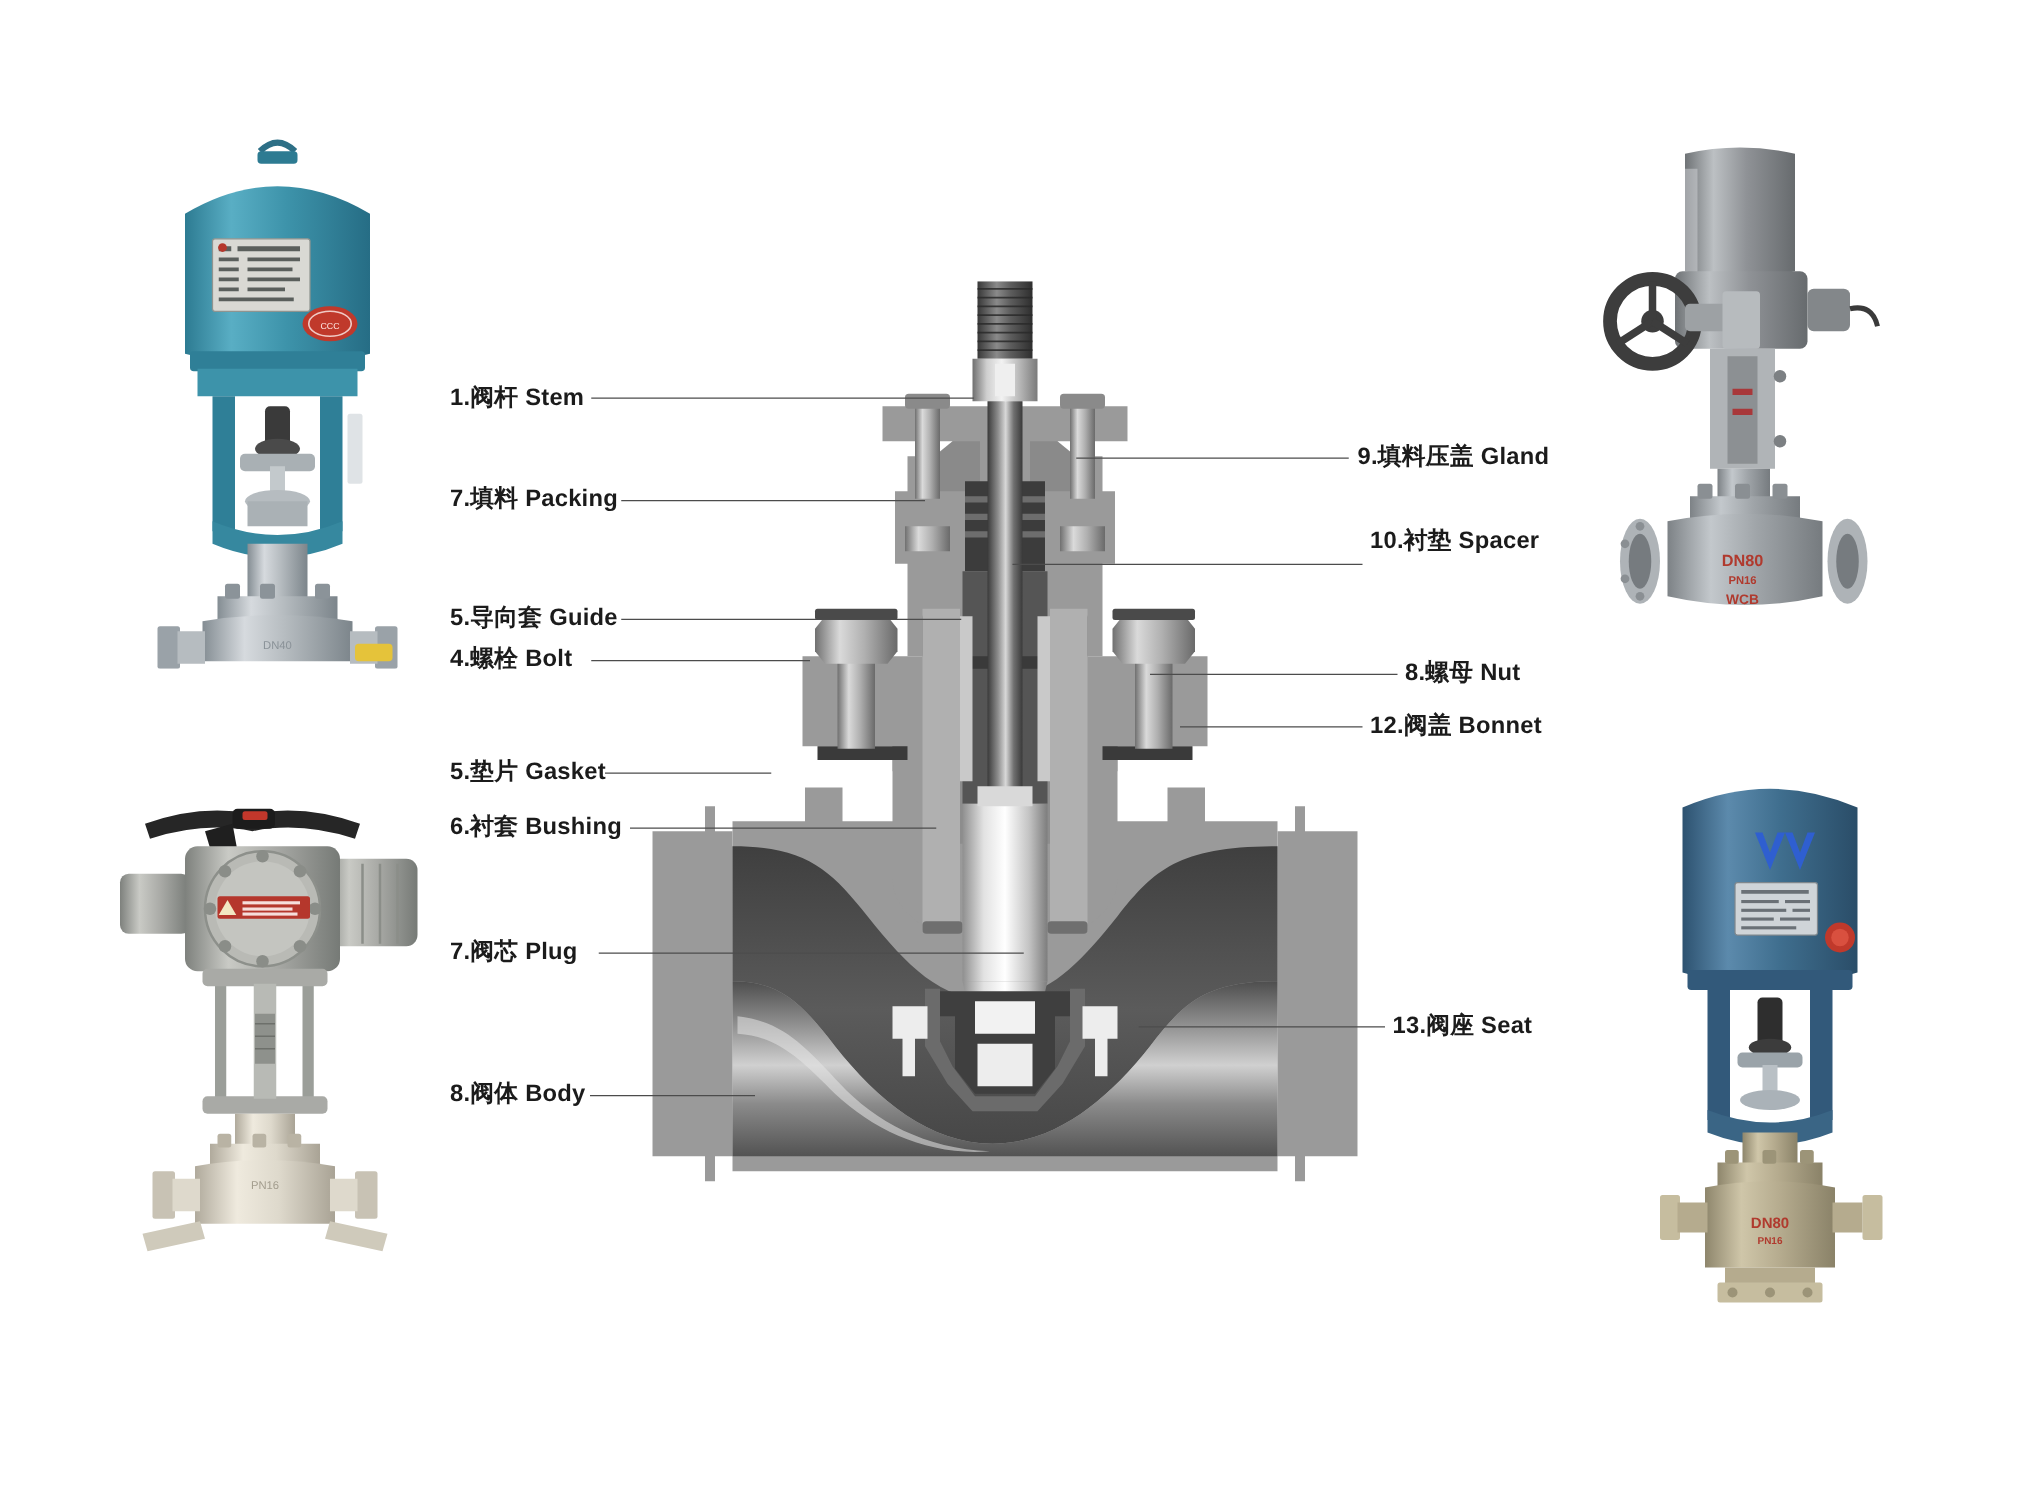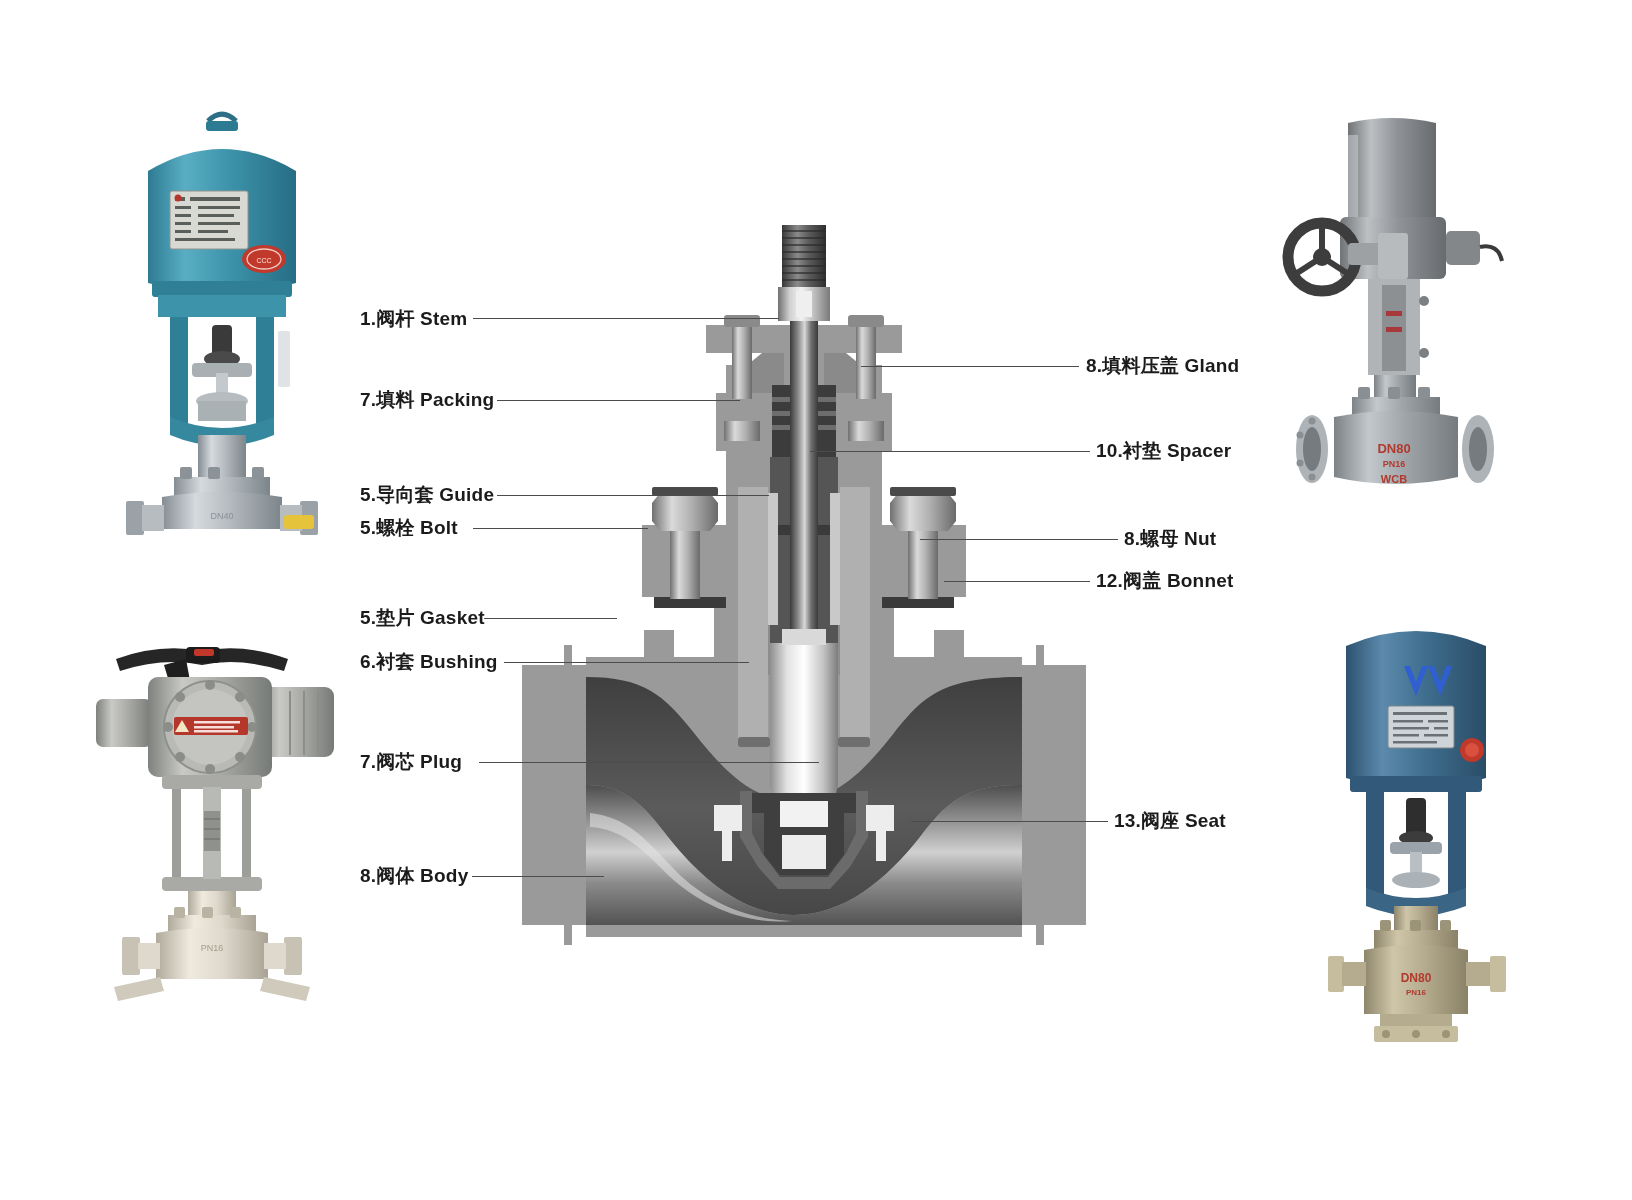--- a/index.html
+++ b/index.html
@@ -252,41 +252,41 @@
   <div>
     <div class="label left" style="right:1296px;left:336px;top:309px;">1.阀杆 Stem</div>
     <div class="leader" style="left:449px;top:318px;width:306px;"></div>
 
     <div class="label left" style="left:336px;top:390px;">7.填料  Packing</div>
     <div class="leader" style="left:473px;top:400px;width:243px;"></div>
 
     <div class="label left" style="left:336px;top:485px;">5.导向套 Guide</div>
     <div class="leader" style="left:473px;top:495px;width:272px;"></div>
 
-    <div class="label left" style="left:336px;top:518px;">5.螺栓 Bolt</div>
+    <div class="label left" style="left:336px;top:518px;">4.螺栓 Bolt</div>
     <div class="leader" style="left:449px;top:528px;width:175px;"></div>
 
     <div class="label left" style="left:336px;top:608px;">5.垫片 Gasket</div>
     <div class="leader" style="left:460px;top:618px;width:133px;"></div>
 
     <div class="label left" style="left:336px;top:652px;">6.衬套 Bushing</div>
     <div class="leader" style="left:480px;top:662px;width:245px;"></div>
 
     <div class="label left" style="left:336px;top:752px;">7.阀芯  Plug</div>
     <div class="leader" style="left:455px;top:762px;width:340px;"></div>
 
     <div class="label left" style="left:336px;top:866px;">8.阀体 Body</div>
     <div class="leader" style="left:448px;top:876px;width:132px;"></div>
   </div>
 
   <div>
-    <div class="label right" style="left:1062px;top:356px;">8.填料压盖 Gland</div>
+    <div class="label right" style="left:1062px;top:356px;">9.填料压盖 Gland</div>
     <div class="leader" style="left:837px;top:366px;width:218px;"></div>
 
-    <div class="label right" style="left:1072px;top:441px;">10.衬垫  Spacer</div>
+    <div class="label right" style="left:1072px;top:423px;">10.衬垫  Spacer</div>
     <div class="leader" style="left:786px;top:451px;width:280px;"></div>
 
     <div class="label right" style="left:1100px;top:529px;">8.螺母 Nut</div>
     <div class="leader" style="left:896px;top:539px;width:198px;"></div>
 
     <div class="label right" style="left:1072px;top:571px;">12.阀盖 Bonnet</div>
     <div class="leader" style="left:920px;top:581px;width:146px;"></div>
 
     <div class="label right" style="left:1090px;top:811px;">13.阀座 Seat</div>
     <div class="leader" style="left:887px;top:821px;width:197px;"></div>

